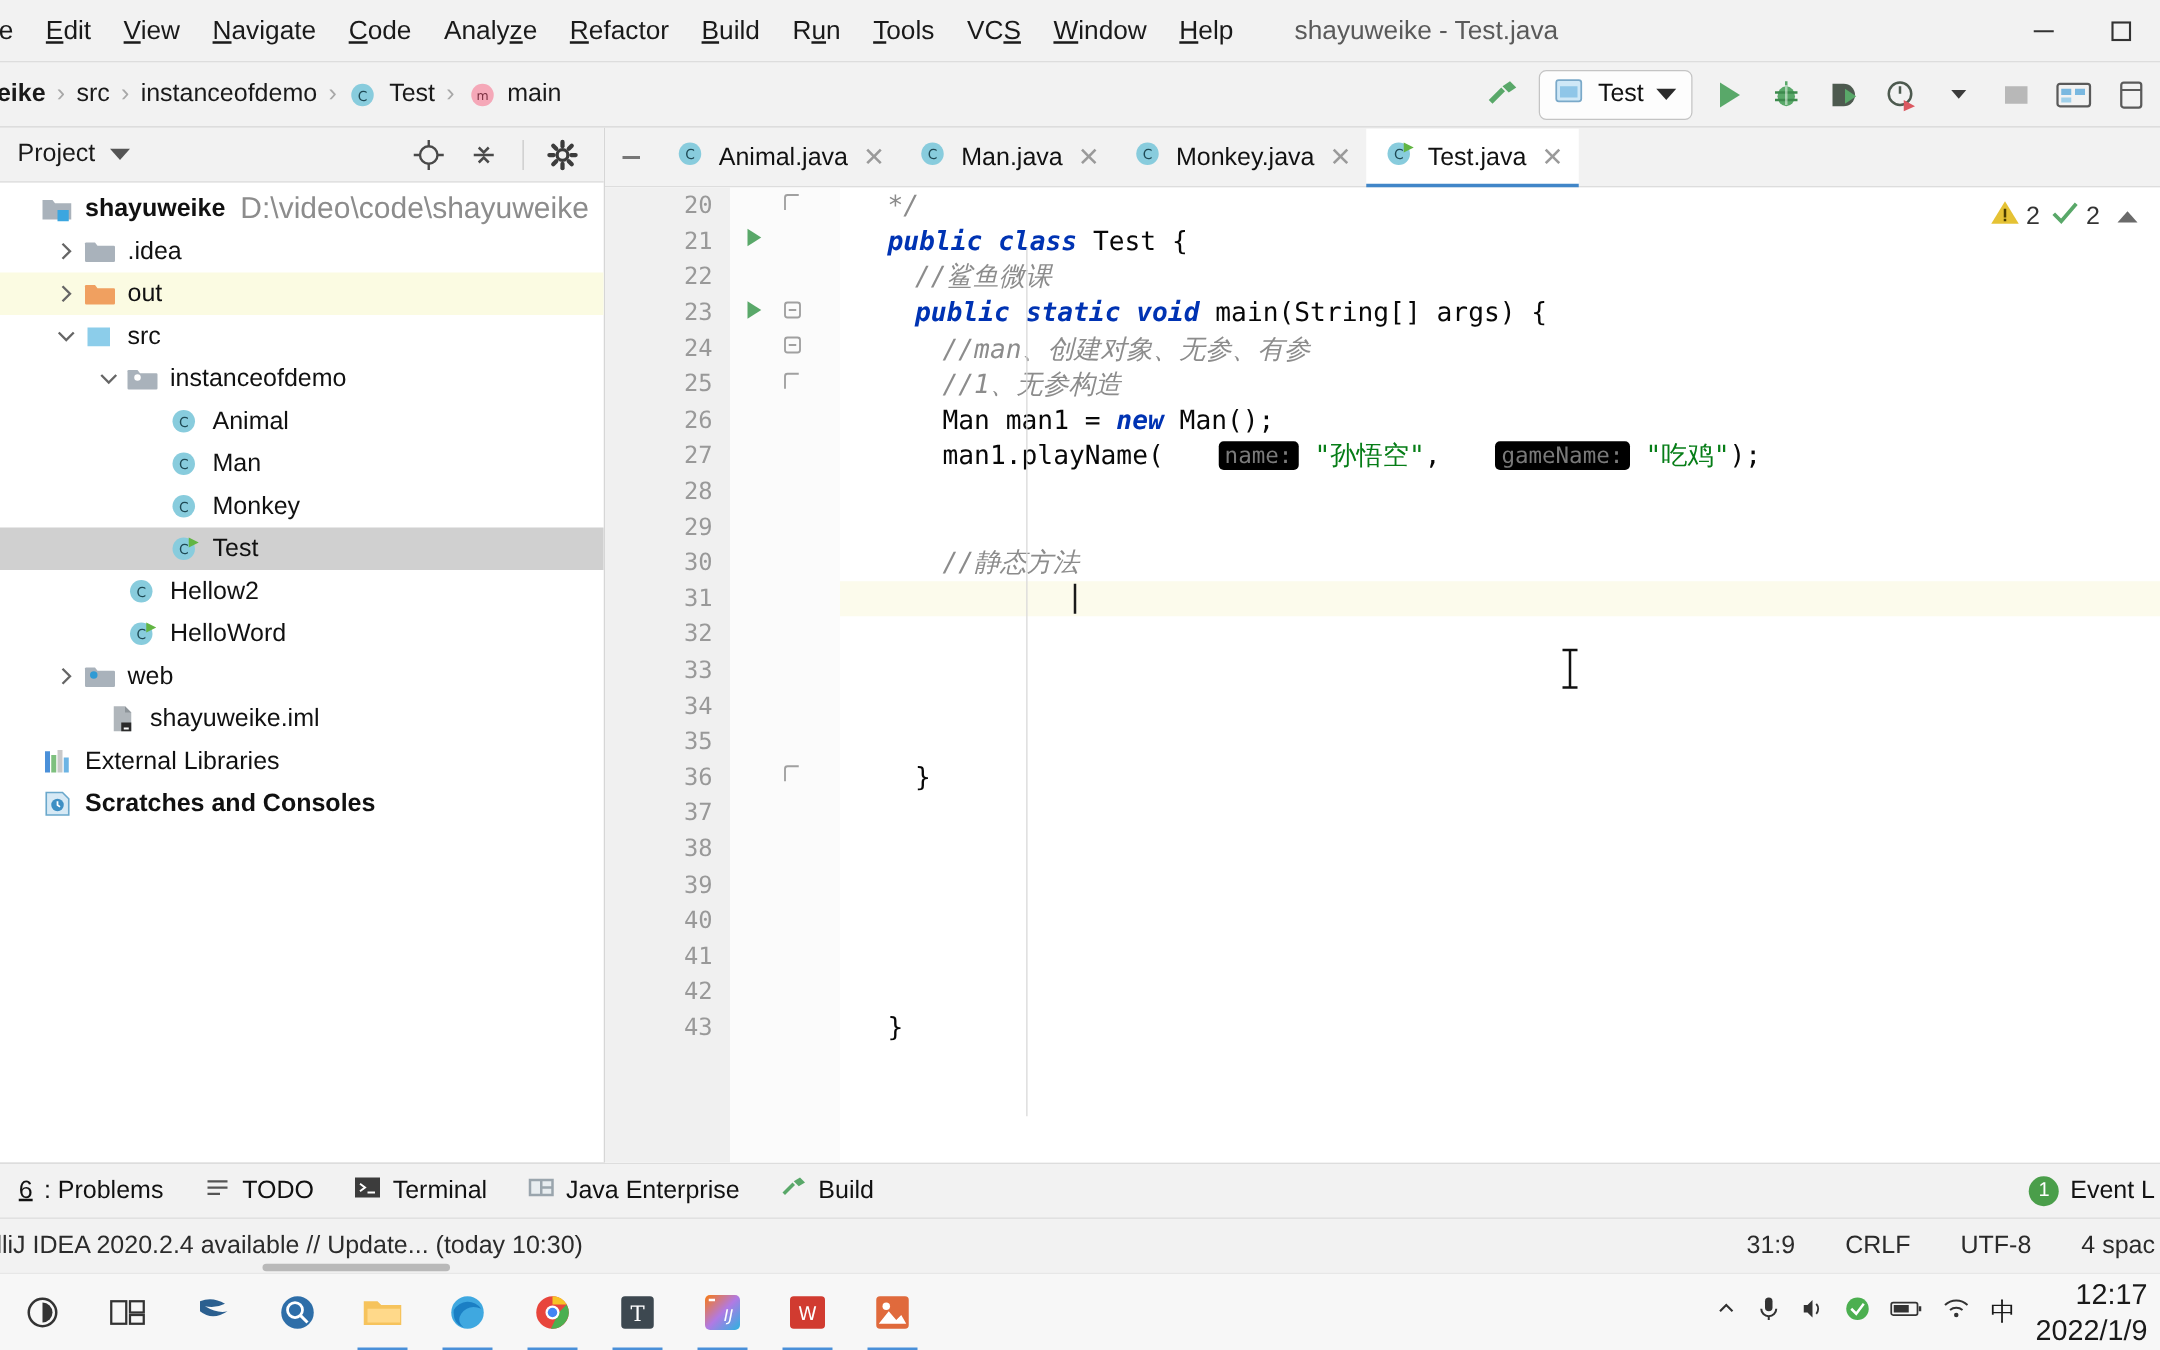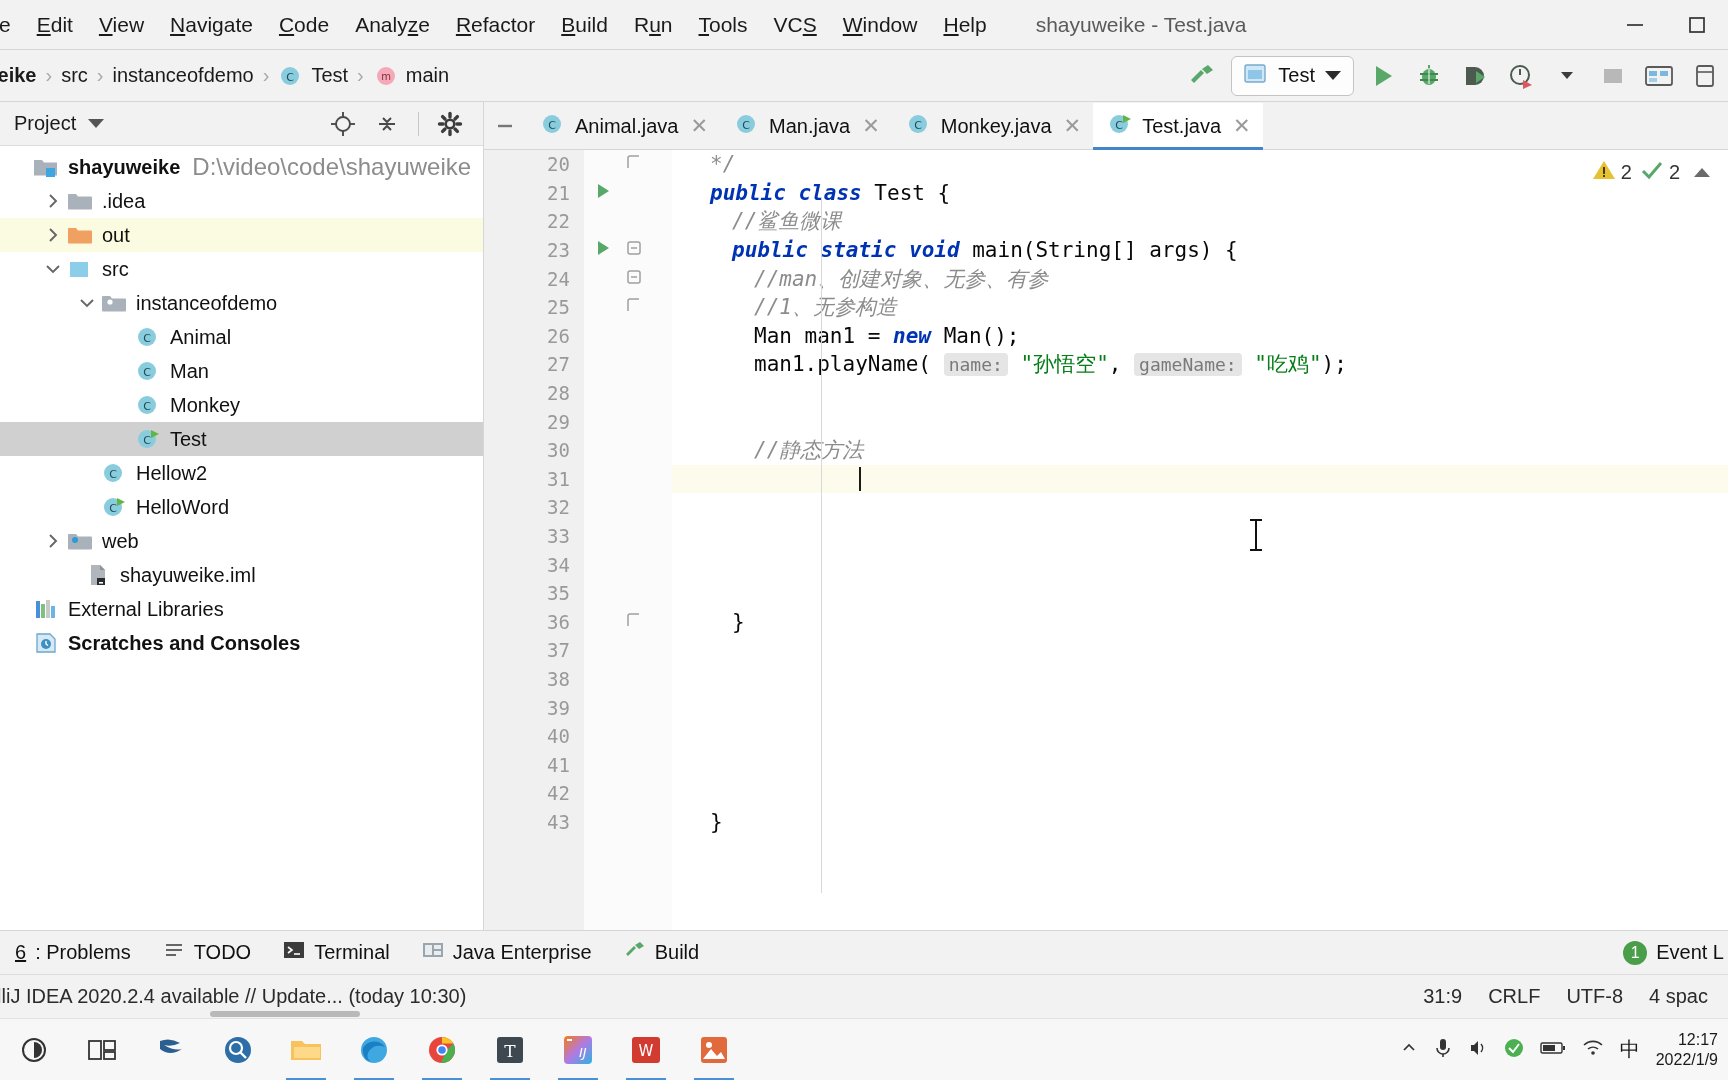--- a/index.html
+++ b/index.html
@@ -90,49 +90,49 @@
   .gutter { width: 100px; flex: 0 0 100px; background: #f0f0f0; }
   .gline { height: 28.6px; display: flex; align-items: center; justify-content: flex-end; padding-right: 14px; font-family: "DejaVu Sans Mono", monospace; font-size: 19px; color: #999; }
   .markers { width: 88px; flex: 0 0 88px; background: #fbfbfb; position: relative; }
   .mrow { height: 28.6px; display: flex; align-items: center; padding-left: 10px; gap: 8px; }
   .code-lines { flex: 1 1 auto; position: relative; min-width: 0; }
   .cline { height: 28.6px; display: flex; align-items: center; font-family: "DejaVu Sans Mono", monospace; font-size: 21px; color: #080808; white-space: pre; padding-left: 16px; }
   .cline.cur { background: #fcfbec; }
   .kw { color: #0033b3; font-weight: 600; font-style: italic; }
   .cm { color: #8c8c8c; font-style: italic; }
   .str { color: #067d17; }
-  .hint { background: #e5e5e5; color: #7a7a7a; border-radius: 4px; padding: 1px 5px; font-size: 18px; }
+  .hint { background: #000000; color: #7a7a7a; border-radius: 4px; padding: 1px 5px; font-size: 18px; margin-left: 31px; }
   .indent-guide { position: absolute; width: 1px; background: #d8d8d8; }
 
   .inspect-widget { position: absolute; right: 18px; top: 8px; display: flex; align-items: center; gap: 8px; z-index: 5; }
   .iw-item { display: flex; align-items: center; gap: 5px; font-size: 20px; color: #333; }
   .caret-up { width:0;height:0;border-left:8px solid transparent;border-right:8px solid transparent;border-bottom:9px solid #6a6a6a; margin-left:6px; }
 
   .caret-bar { position: absolute; width: 2px; height: 24px; background: #1a1a1a; }
   .mouse-caret { position: absolute; z-index: 6; }
 
   
   .toolwin { height: 44px; flex: 0 0 44px; background: #f2f2f2; border-top: 1px solid #d6d6d6; display: flex; align-items: center; gap: 2px; padding-left: 0; }
   .tw-item { display: flex; align-items: center; gap: 9px; padding: 0 15px; height: 40px; font-size: 20px; color: #111; white-space: nowrap; }
   .tw-item u { text-decoration: underline; }
   .tw-right { margin-left: auto; display: flex; align-items: center; padding-right: 4px; }
   .badge-n { width: 24px; height: 24px; border-radius: 50%; background: #4a9e4a; color: #fff; font-size: 16px; display: flex; align-items: center; justify-content: center; }
 
   
   .statusbar { height: 44px; flex: 0 0 44px; background: #f2f2f2; border-top: 1px solid #dcdcdc; display: flex; align-items: center; font-size: 20px; color: #2b2b2b; position: relative; }
   .sb-left { white-space: nowrap; margin-left: -14px; }
-  .sb-right { margin-left: auto; display: flex; align-items: center; gap: 26px; padding-right: 20px; white-space: nowrap; }
+  .sb-right { margin-left: auto; display: flex; align-items: center; gap: 40px; padding-right: 4px; white-space: nowrap; }
   .hscroll { position: absolute; left: 210px; bottom: 1px; width: 150px; height: 6px; background: #b9b9b9; border-radius: 3px; }
 
   
   .taskbar { height: 62px; flex: 0 0 62px; background: #f7f7f7; display: flex; align-items: center; border-top: 1px solid #e2e2e2; }
   .tb-app { width: 68px; height: 62px; display: flex; align-items: center; justify-content: center; position: relative; }
   .tb-app.active::after { content:""; position:absolute; bottom:0; left:14px; right:14px; height:3px; background:#4a90d9; }
   .tray { margin-left: auto; display: flex; align-items: center; gap: 16px; padding-right: 10px; }
-  .clock { display: flex; flex-direction: column; align-items: flex-end; font-size: 16px; color: #1a1a1a; line-height: 1.22; }
+  .clock { display: flex; flex-direction: column; align-items: flex-end; font-size: 23px; color: #1a1a1a; line-height: 1.22; }
 </style>
 </head>
 <body>
 
 <div id="app">
 
   <div class="menubar">
     <div class="menu-items" id="menu-items">
         <div class="menu-item">e</div>
         <div class="menu-item"><u>E</u>dit</div>

